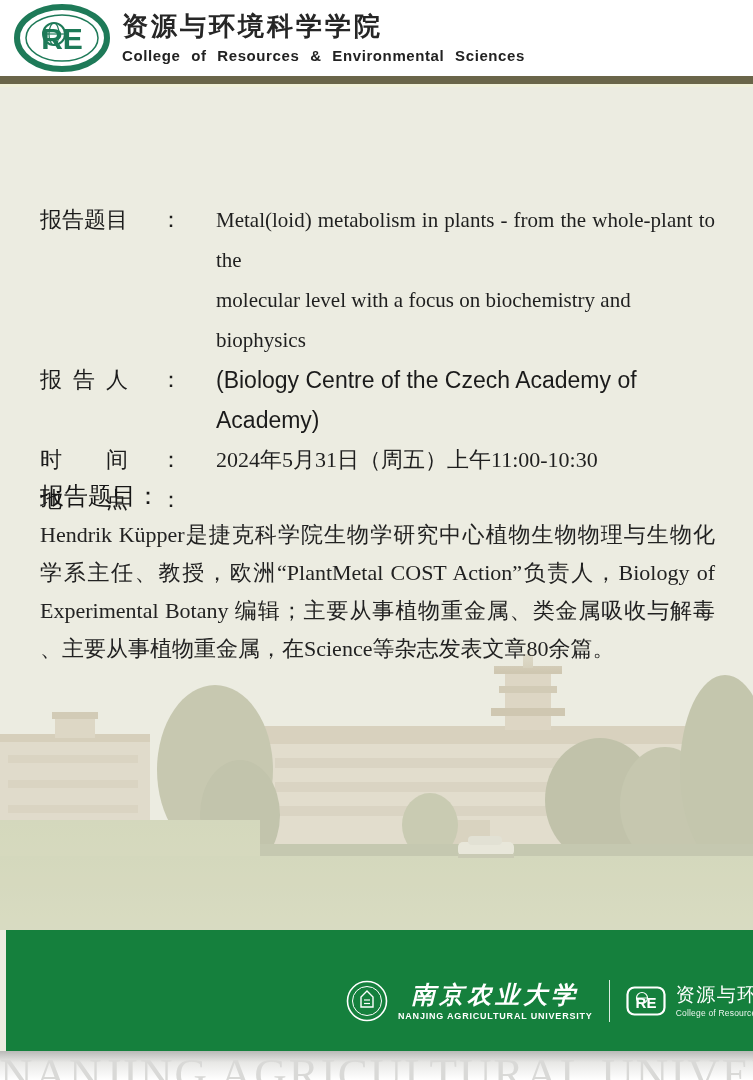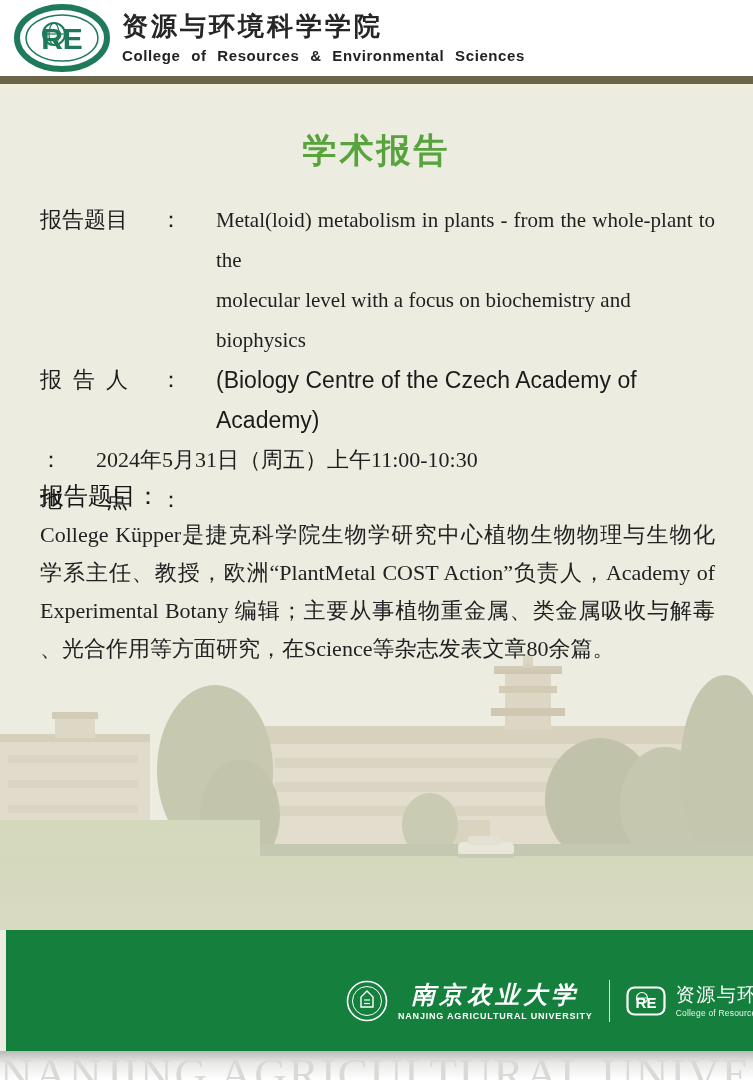--- a/index.html
+++ b/index.html
@@ -169,21 +169,20 @@
       <line x1="29" y1="30" x2="51" y2="30" stroke="#1e7a58" stroke-width="1.2"></line>
     </svg>
     <div class="header-text">
       <div class="h-cn">资源与环境科学学院</div>
       <div class="h-en">College of Resources &amp; Environmental Sciences</div>
     </div>
   </div>
   <div class="bar-olive"></div>
   <div class="bar-pale"></div>
 
-  <div class="poster-title">学术报告</div>
 
   <div class="info">
 
     <div class="info-row">
       <div class="info-label">报告题目</div>
       <div class="info-colon">：</div>
       <div class="info-content serif-text">
         <div class="line stretch">Metal(loid) metabolism in plants - from the whole-plant to the</div>
         <div class="line">molecular level with a focus on biochemistry and biophysics</div>
       </div>
@@ -191,39 +190,40 @@
 
     <div class="info-row">
       <div class="info-label">报 告 人</div>
       <div class="info-colon">：</div>
       <div class="info-content sans-text">
         <div class="line">(Biology Centre of the Czech Academy of Academy)</div>
       </div>
     </div>
 
     <div class="info-row">
+      <div class="info-label">时 间</div>
       <div class="info-colon">：</div>
       <div class="info-content cn-serif">
         <div class="line">2024年5月31日（周五）上午11:00-10:30</div>
       </div>
     </div>
 
     <div class="info-row">
       <div class="info-label">地 点</div>
       <div class="info-colon">：</div>
     </div>
 
   </div>
 
   <div class="bio">
     <div class="bio-heading">报告题目：</div>
-    <div class="bio-line stretch">College Küpper是捷克科学院生物学研究中心植物生物物理与生物化</div>
-    <div class="bio-line stretch">学系主任、教授，欧洲“PlantMetal COST Action”负责人，Academy of</div>
+    <div class="bio-line stretch">Hendrik Küpper是捷克科学院生物学研究中心植物生物物理与生物化</div>
+    <div class="bio-line stretch">学系主任、教授，欧洲“PlantMetal COST Action”负责人，Biology of</div>
     <div class="bio-line stretch">Experimental Botany 编辑；主要从事植物重金属、类金属吸收与解毒</div>
-    <div class="bio-line">、光合作用等方面研究，在Science等杂志发表文章80余篇。</div>
+    <div class="bio-line">、主要从事植物重金属，在Science等杂志发表文章80余篇。</div>
   </div>
 
 
   <div class="footer-band">
     <div class="footer-row">
       <svg width="42" height="42" viewBox="0 0 42 42">
         <circle cx="21" cy="21" r="19.5" fill="none" stroke="#ffffff" stroke-width="1.6"></circle>
         <circle cx="21" cy="21" r="14.5" fill="none" stroke="#ffffff" stroke-width="1"></circle>
         <path d="M21 11 L27 17 L27 27 L15 27 L15 17 Z" fill="none" stroke="#ffffff" stroke-width="1.4"></path>
         <line x1="18" y1="20" x2="24" y2="20" stroke="#ffffff" stroke-width="1.2"></line>

